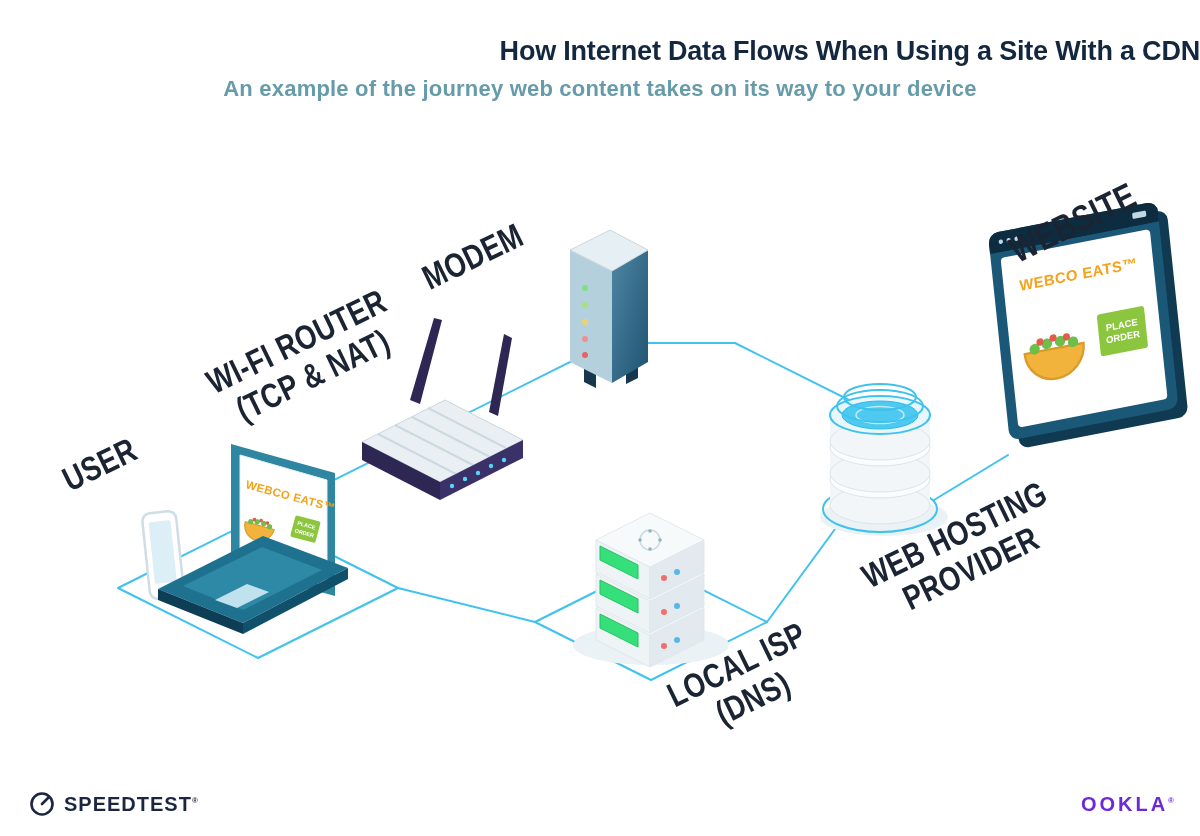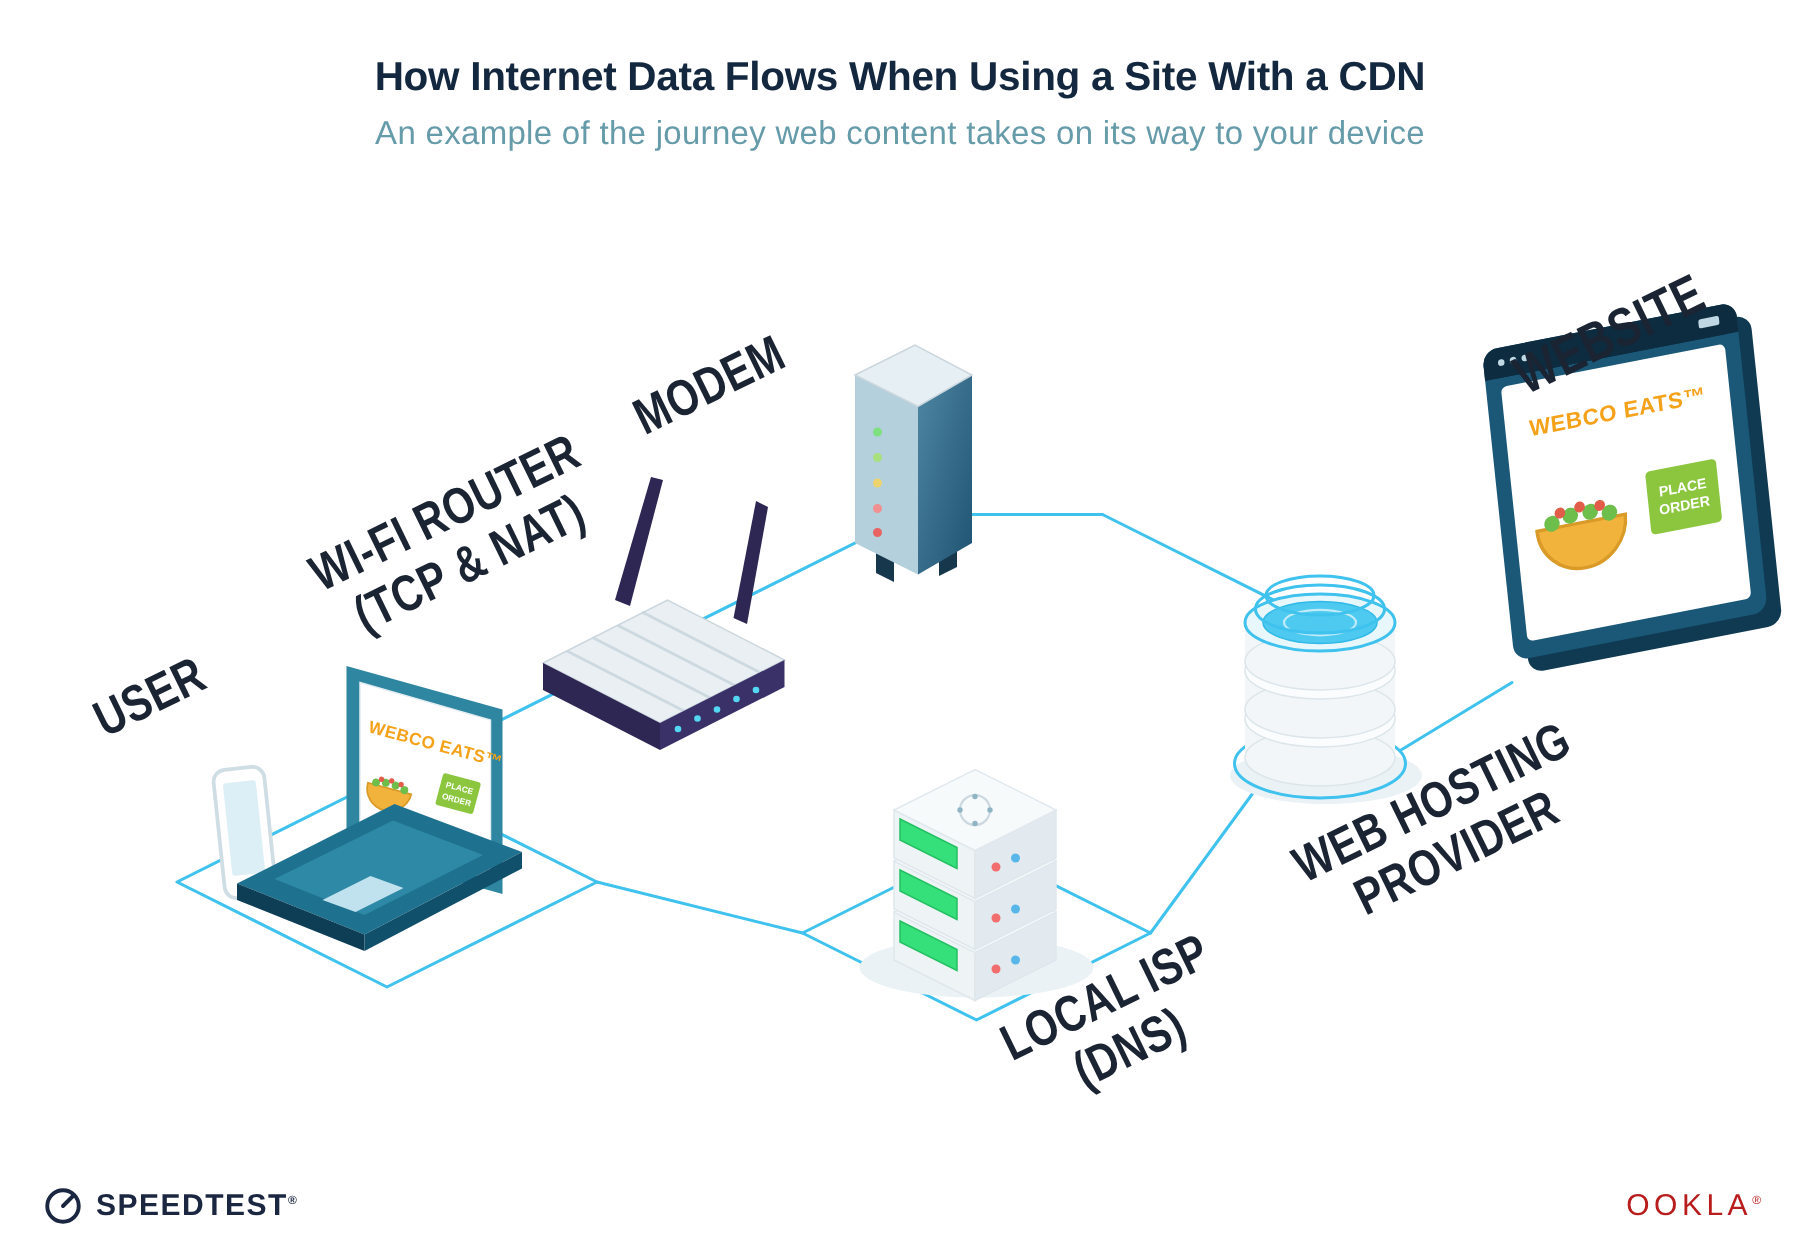--- a/index.html
+++ b/index.html
@@ -3,43 +3,43 @@
 <meta charset="utf-8">
 <style>
   html,body{margin:0;padding:0;background:#ffffff;}
   .canvas{
     position:relative;width:1200px;height:836px;background:#ffffff;
     overflow:hidden;font-family:"Liberation Sans",sans-serif;
   }
   
   .header{position:absolute;top:36px;left:0;width:1200px;text-align:center;}
   .title{
-    margin:0;font-size:27px;font-weight:bold;color:#13273F;letter-spacing:-0.2px;
+    margin:0;font-size:27px;font-weight:bold;color:#13273F;letter-spacing:-0.2px;text-align:right;
   }
   .subtitle{
-    margin:9px 0 0 0;font-size:22px;font-weight:400;color:#669BA9;letter-spacing:0.2px;
+    margin:9px 0 0 0;font-size:22px;font-weight:700;color:#669BA9;letter-spacing:0.2px;
   }
   
   .diagram-svg{position:absolute;left:0;top:0;}
   .iso-label{
     position:absolute;color:#1B2433;font-weight:bold;text-align:center;
     transform:rotate(-26deg) scale(0.88,1.1);letter-spacing:0.5px;
     line-height:1.1;white-space:nowrap;z-index:5;
   }
   .iso-label .l2{display:block;}
   
   .footer-left{
     position:absolute;left:28px;bottom:18px;display:flex;align-items:center;gap:8px;z-index:6;
   }
   .speedtest-text{font-size:20px;font-weight:bold;color:#1B2740;letter-spacing:1px;}
   .speedtest-text sup{font-size:8px;}
   .footer-right{
     position:absolute;right:26px;bottom:20px;z-index:6;
   }
-  .ookla-text{font-size:20px;font-weight:normal;color:#b91c1c;letter-spacing:3px;}
+  .ookla-text{font-size:20px;font-weight:bold;color:#6d28d9;letter-spacing:3px;}
   .ookla-text sup{font-size:8px;letter-spacing:0;}
 </style>
 </head>
 <body>
 
 <div class="canvas">
 
   <div class="header">
     <h1 class="title">How Internet Data Flows When Using a Site With a CDN</h1>
     <p class="subtitle">An example of the journey web content takes on its way to your device</p>

